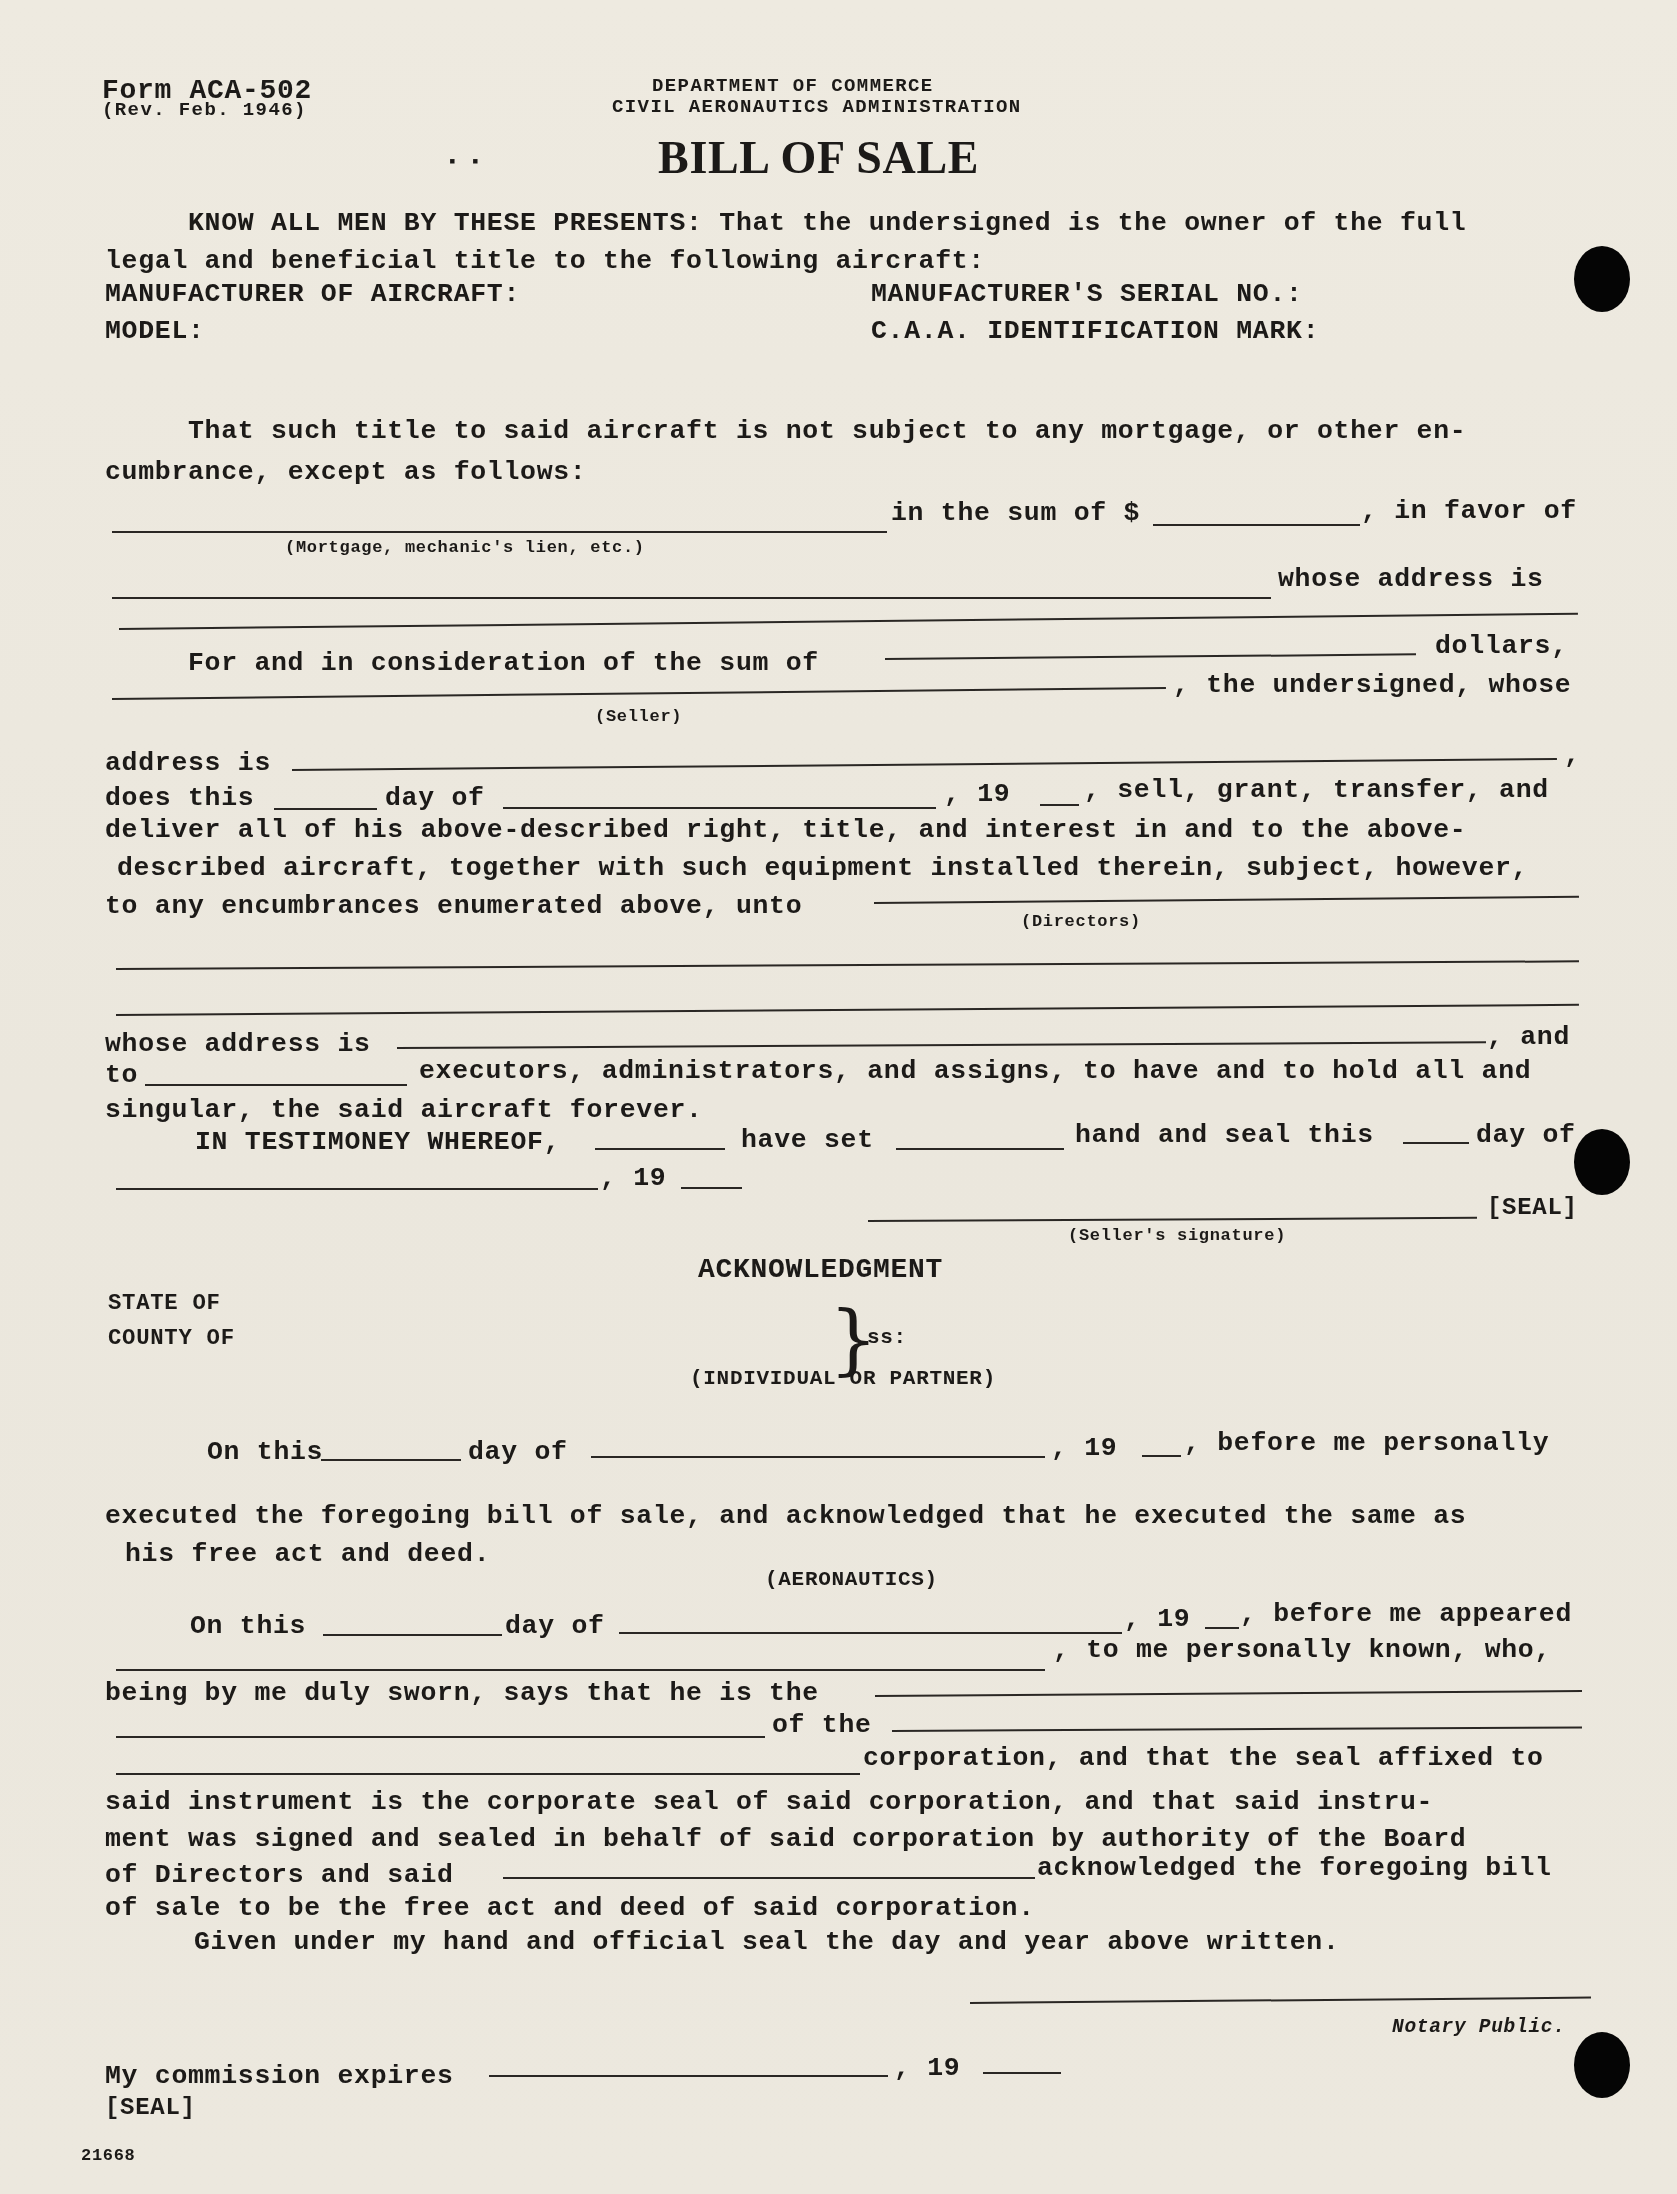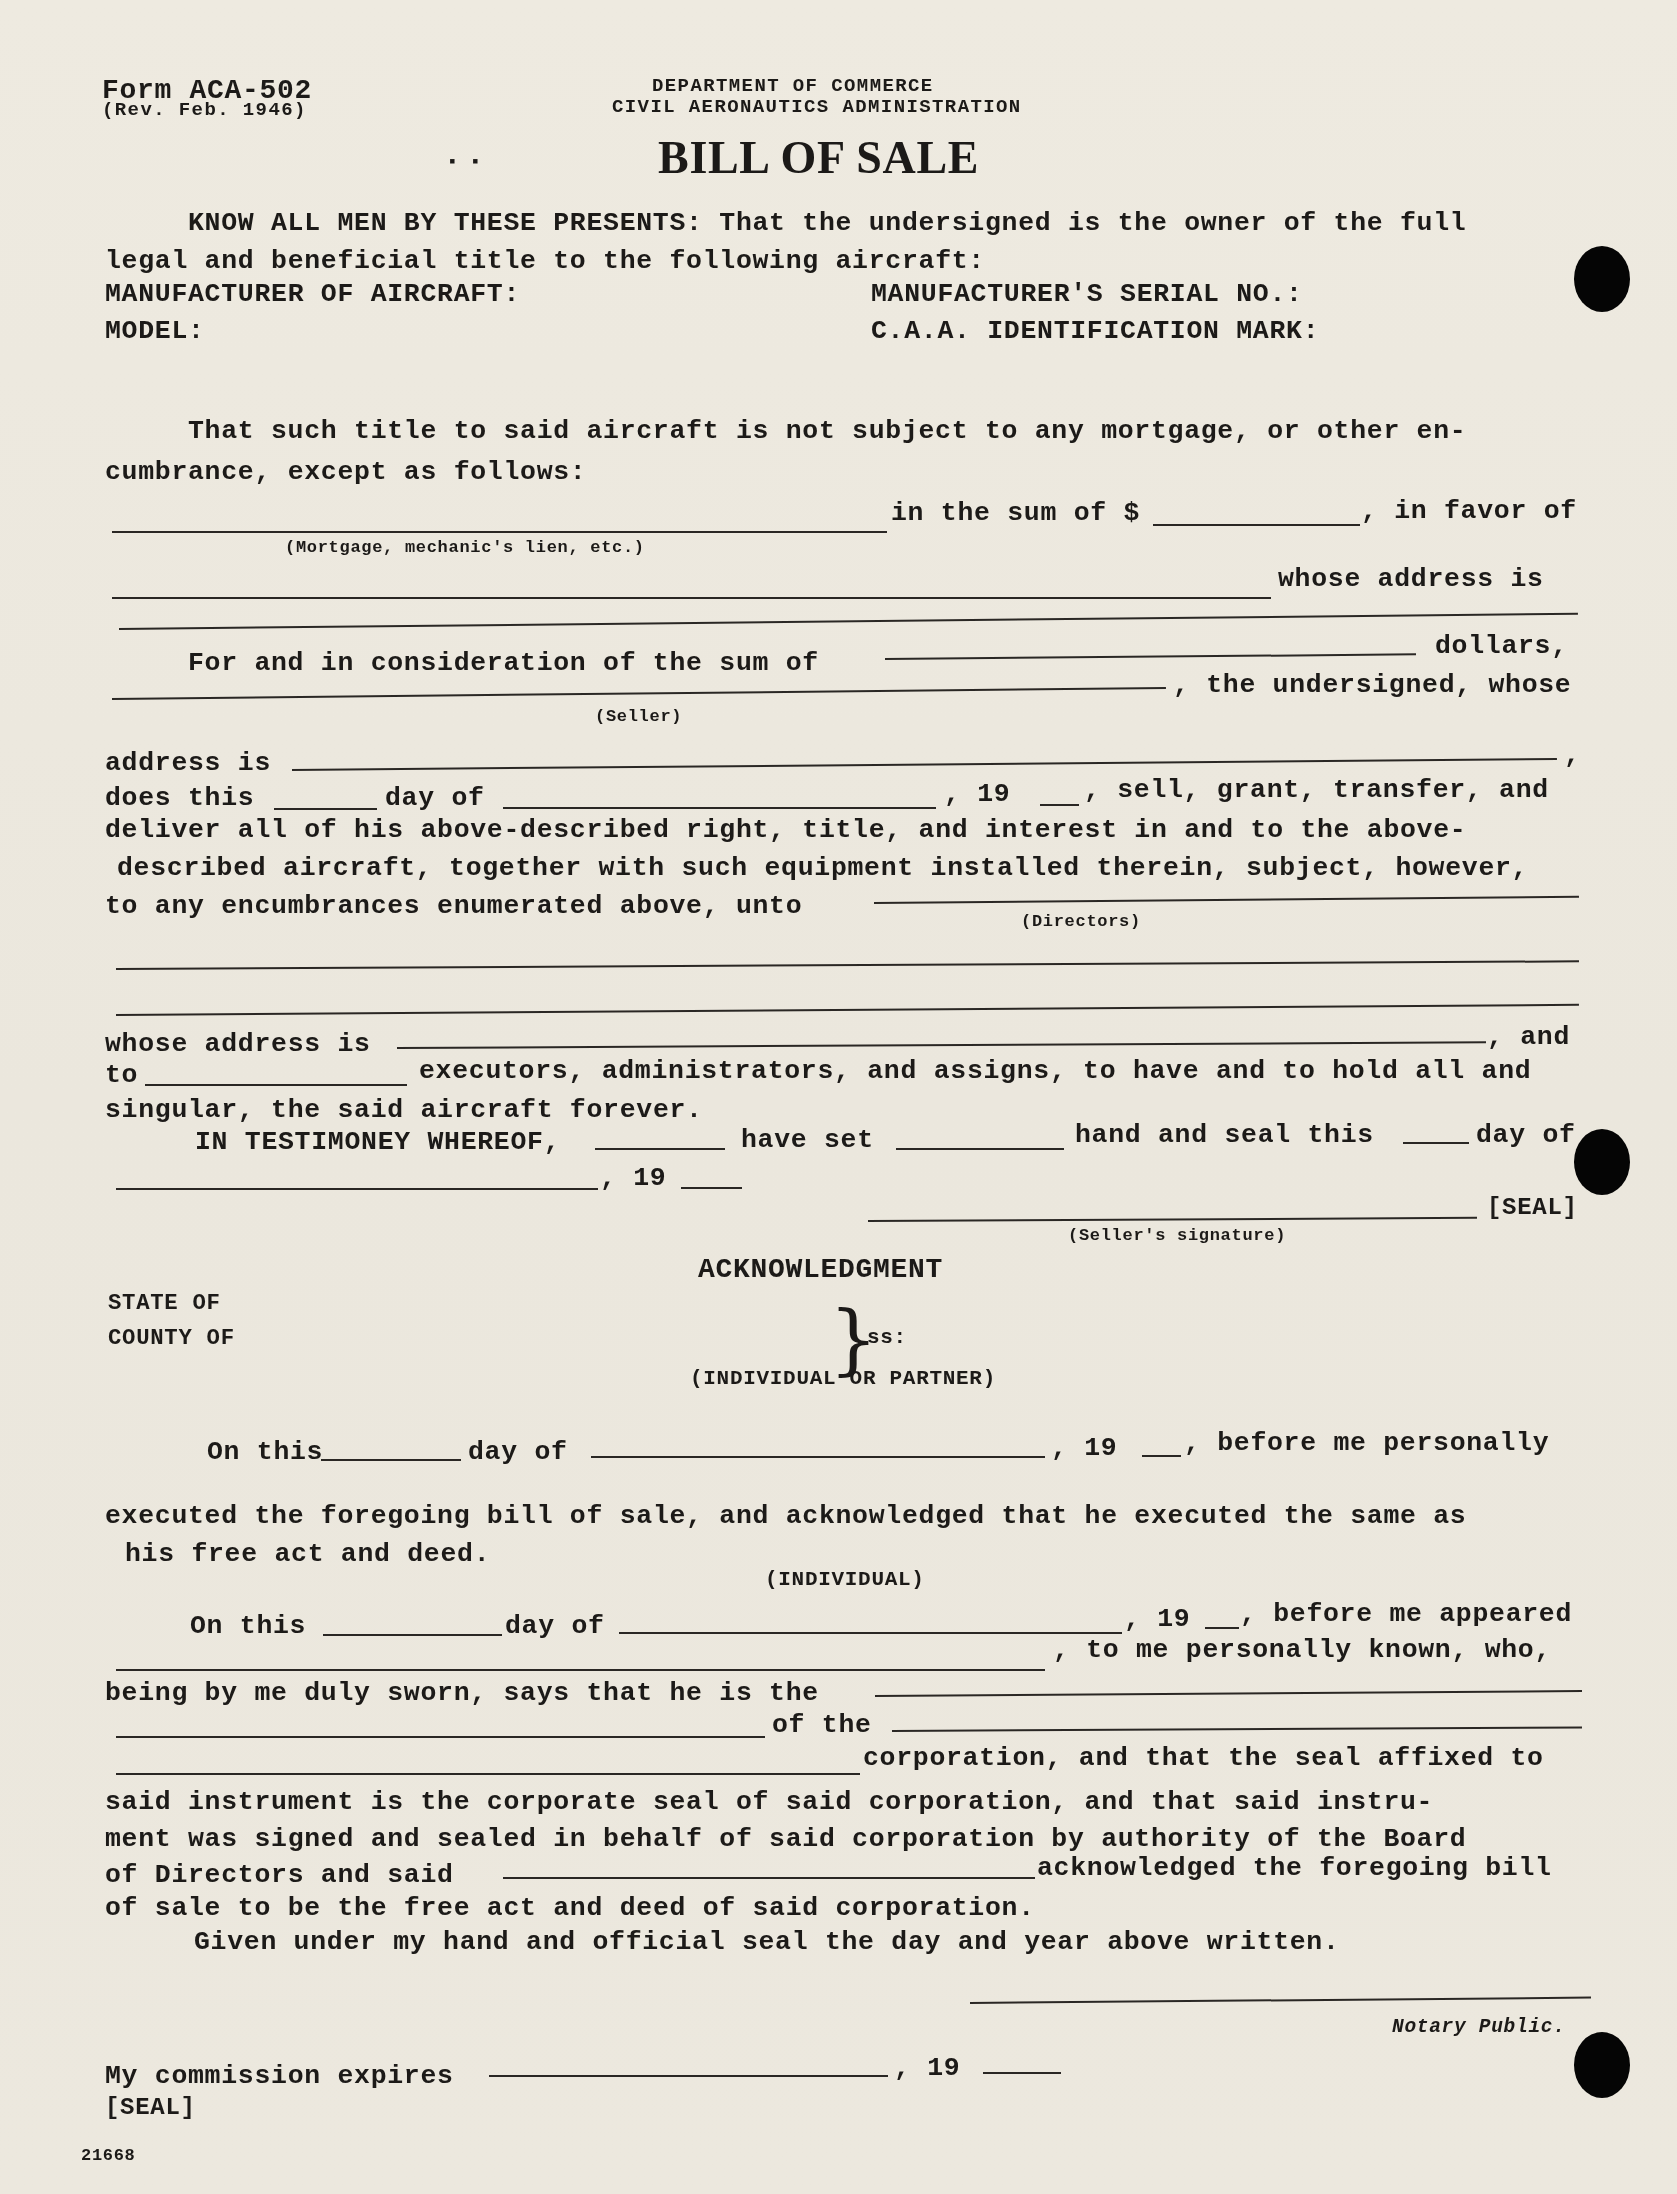--- a/index.html
+++ b/index.html
@@ -121,21 +121,21 @@
   <div class="t" style="left:207px; top:1437px;">On this</div>
   <div class="line" style="left:321px; top:1459px; width:140px;"></div>
   <div class="t" style="left:468px; top:1437px;">day of</div>
   <div class="line" style="left:591px; top:1456px; width:454px;"></div>
   <div class="t" style="left:1051px; top:1433px;">, 19</div>
   <div class="line" style="left:1142px; top:1455px; width:39px;"></div>
   <div class="t" style="left:1184px; top:1428px;">, before me personally</div>
   <div class="t" style="left:105px; top:1501px;">executed the foregoing bill of sale, and acknowledged that he executed the same as</div>
   <div class="t" style="left:105px; top:1539px;margin-left:20px;">his free act and deed.</div>
 
-  <div class="t" style="left:765px; top:1568px; font-size:21px;">(INDIVIDUAL)</div>
+  <div class="t" style="left:765px; top:1568px; font-size:21px;">(AERONAUTICS)</div>
   <div class="t" style="left:190px; top:1611px;">On this</div>
   <div class="line" style="left:323px; top:1634px; width:179px;"></div>
   <div class="t" style="left:505px; top:1611px;">day of</div>
   <div class="line" style="left:619px; top:1632px; width:503px;"></div>
   <div class="t" style="left:1124px; top:1604px;">, 19</div>
   <div class="line" style="left:1205px; top:1627px; width:34px;"></div>
   <div class="t" style="left:1240px; top:1599px;">, before me appeared</div>
   <div class="line" style="left:116px; top:1669px; width:929px;"></div>
   <div class="t" style="left:1053px; top:1635px;">, to me personally known, who,</div>
   <div class="t" style="left:105px; top:1678px;">being by me duly sworn, says that he is the</div>

